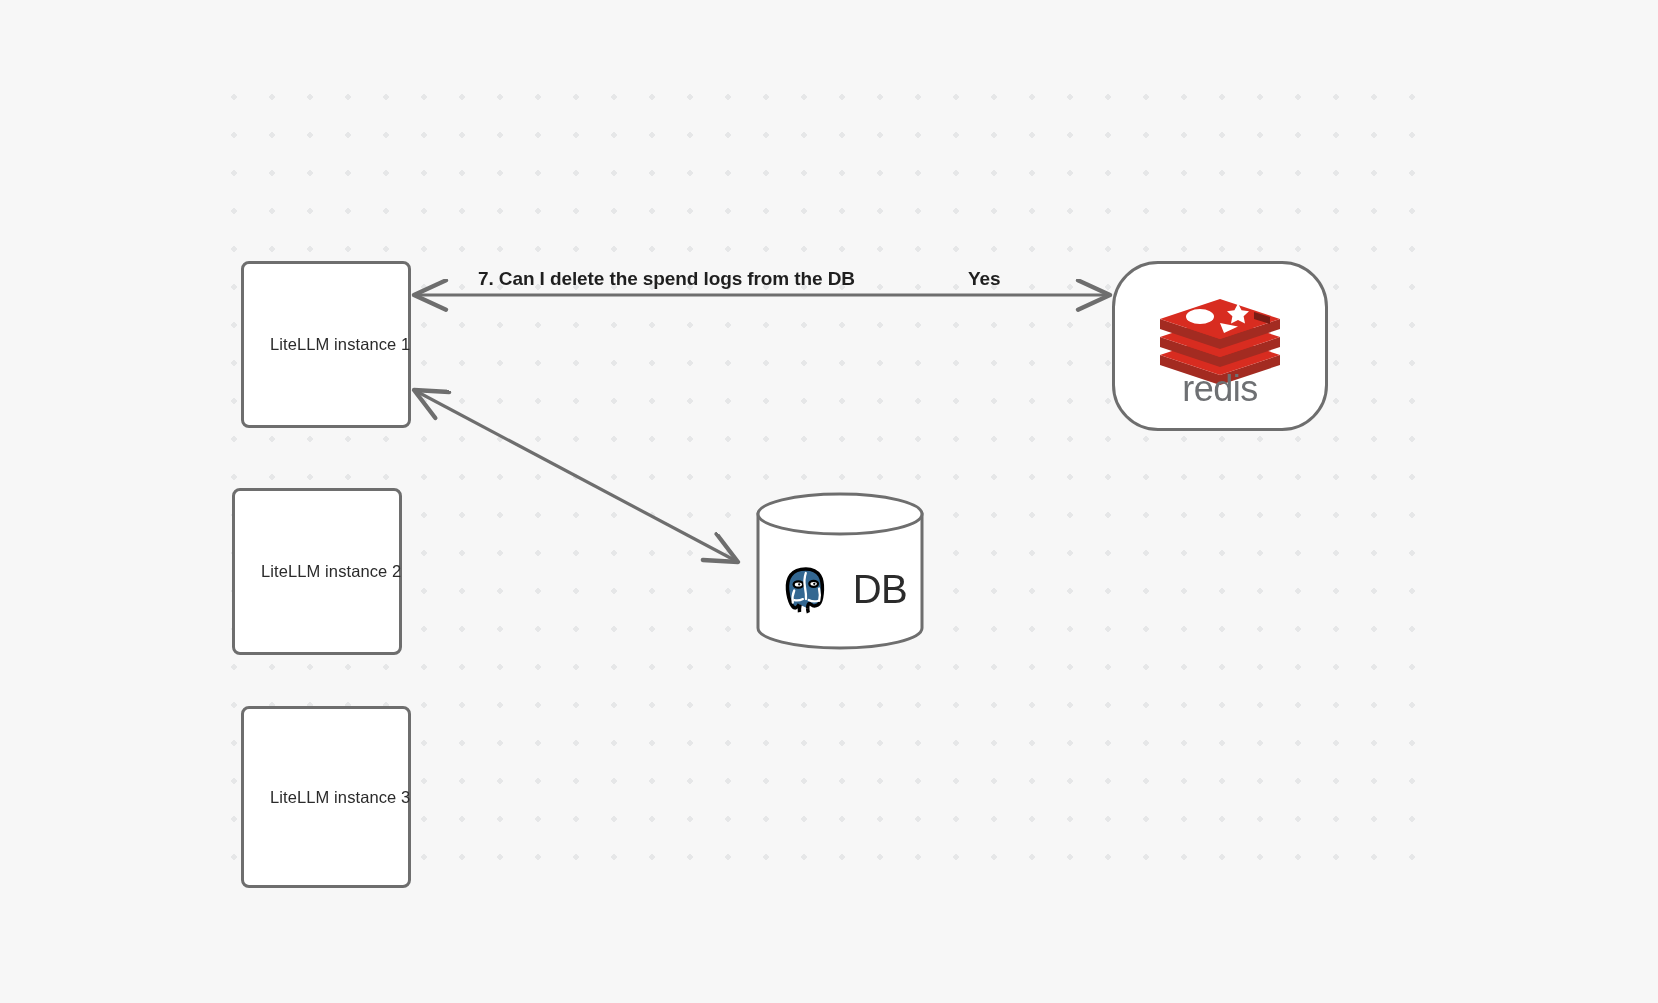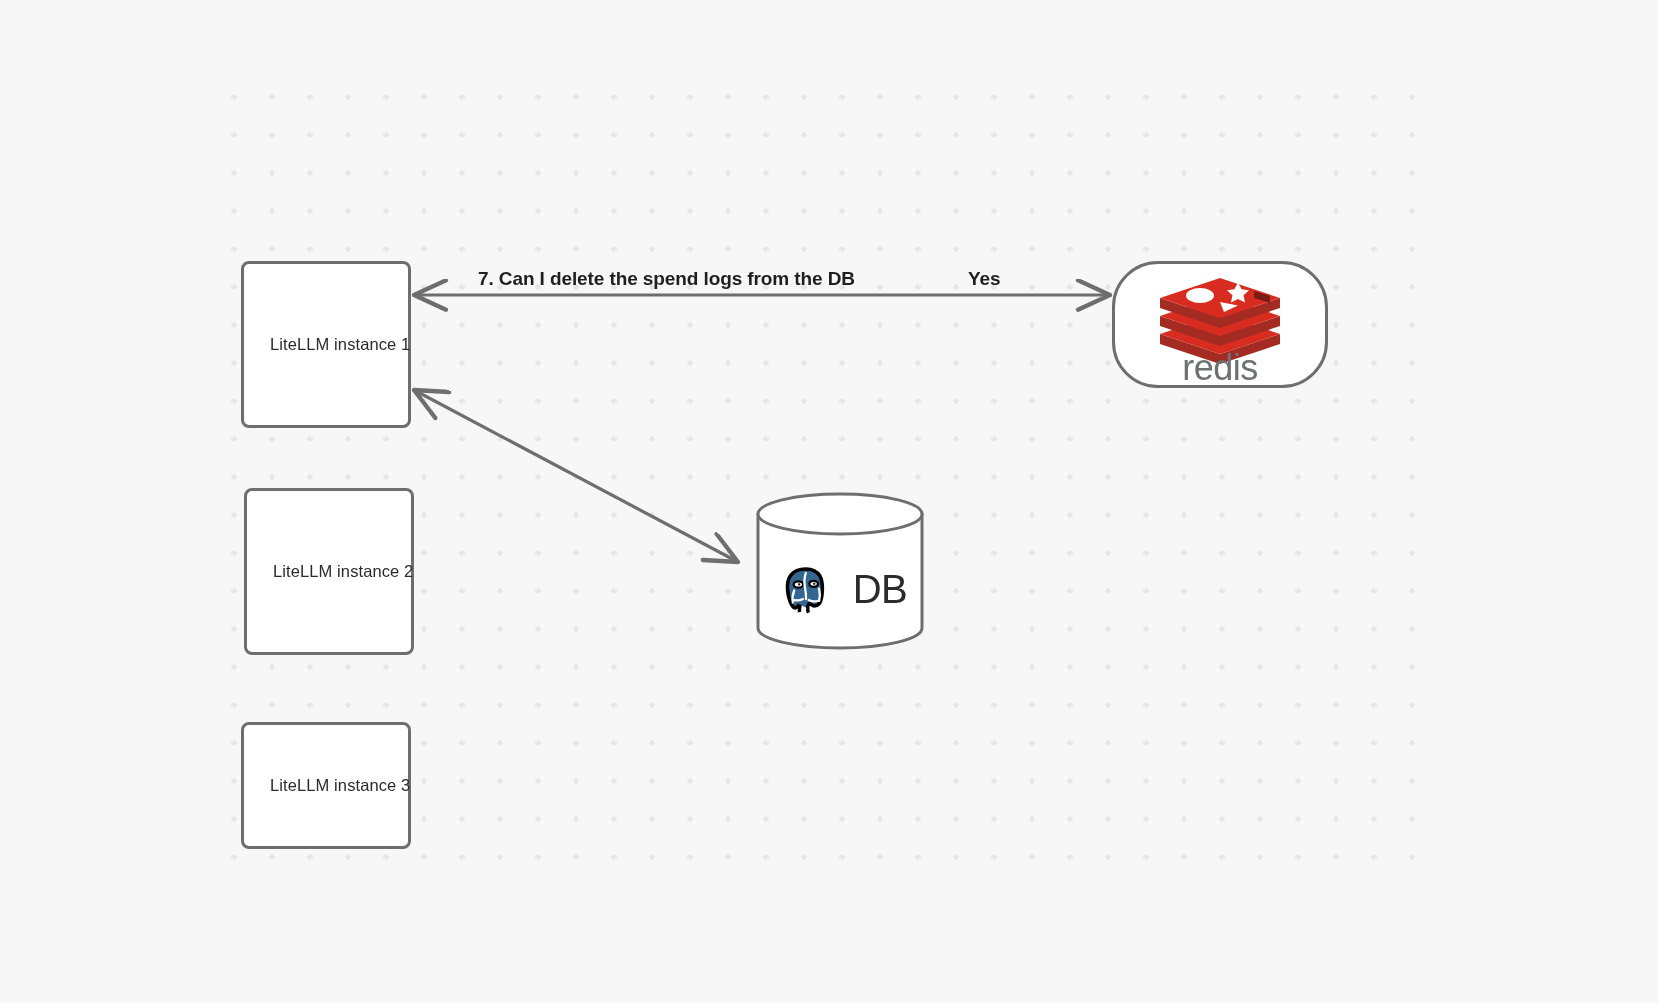--- a/index.html
+++ b/index.html
@@ -41,30 +41,30 @@
   }
   .node-box .node-label {
     font-size: 16.5px;
     color: #2b2b2b;
     padding-left: 14px;
     letter-spacing: 0.1px;
     white-space: nowrap;
     margin-left: 12px;
   }
   #box-llm1 { left: 241px; top: 261px;  width: 170px; height: 167px; }
-  #box-llm2 { left: 244px; top: 488px;  width: 170px; height: 167px; text-align: center; }
-  #box-llm3 { left: 241px; top: 722px;  width: 170px; height: 127px; }
+  #box-llm2 { left: 232px; top: 488px;  width: 170px; height: 167px; text-align: center; }
+  #box-llm3 { left: 241px; top: 706px;  width: 170px; height: 182px; }
 
   
   #box-redis {
     position: absolute;
     left: 1112px;
     top: 261px;
     width: 216px;
-    height: 127px;
+    height: 170px;
     background: #ffffff;
     border: 3px solid #6e6e6e;
     border-radius: 46px;
     box-sizing: border-box;
   }
   #redis-logo {
     position: absolute;
     left: 50%;
     top: 50%;
     transform: translate(-50%, -50%);

